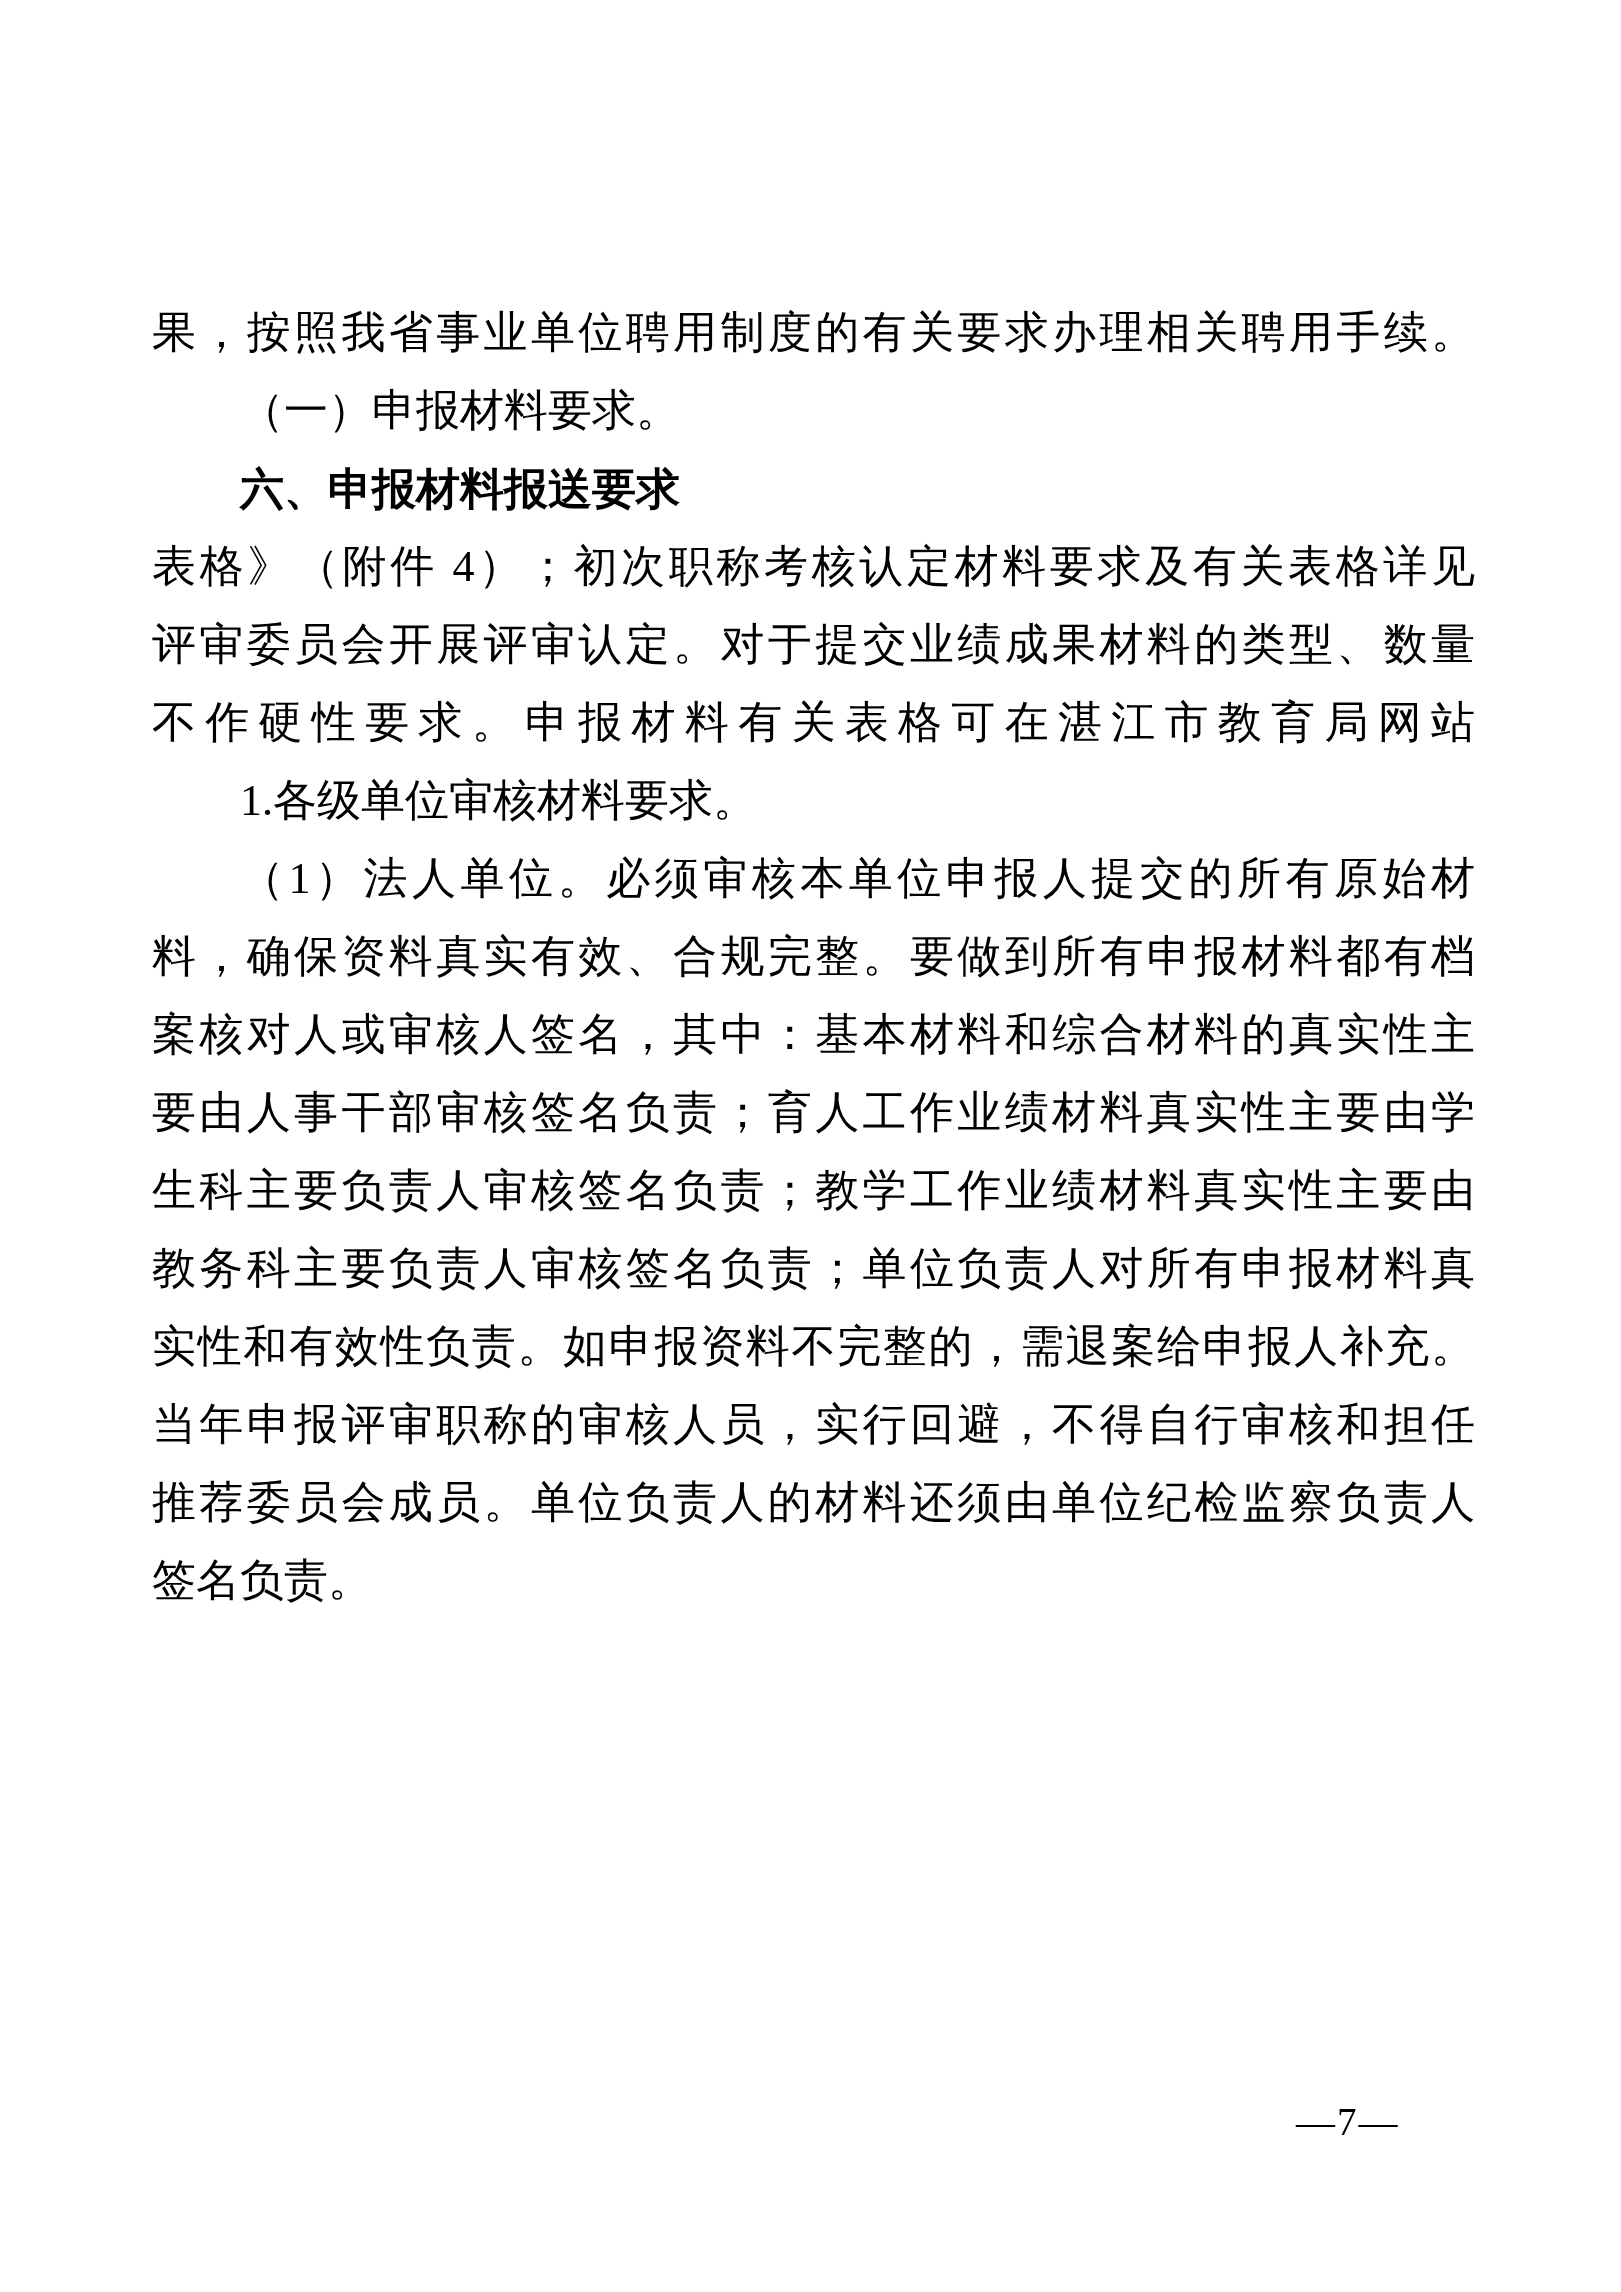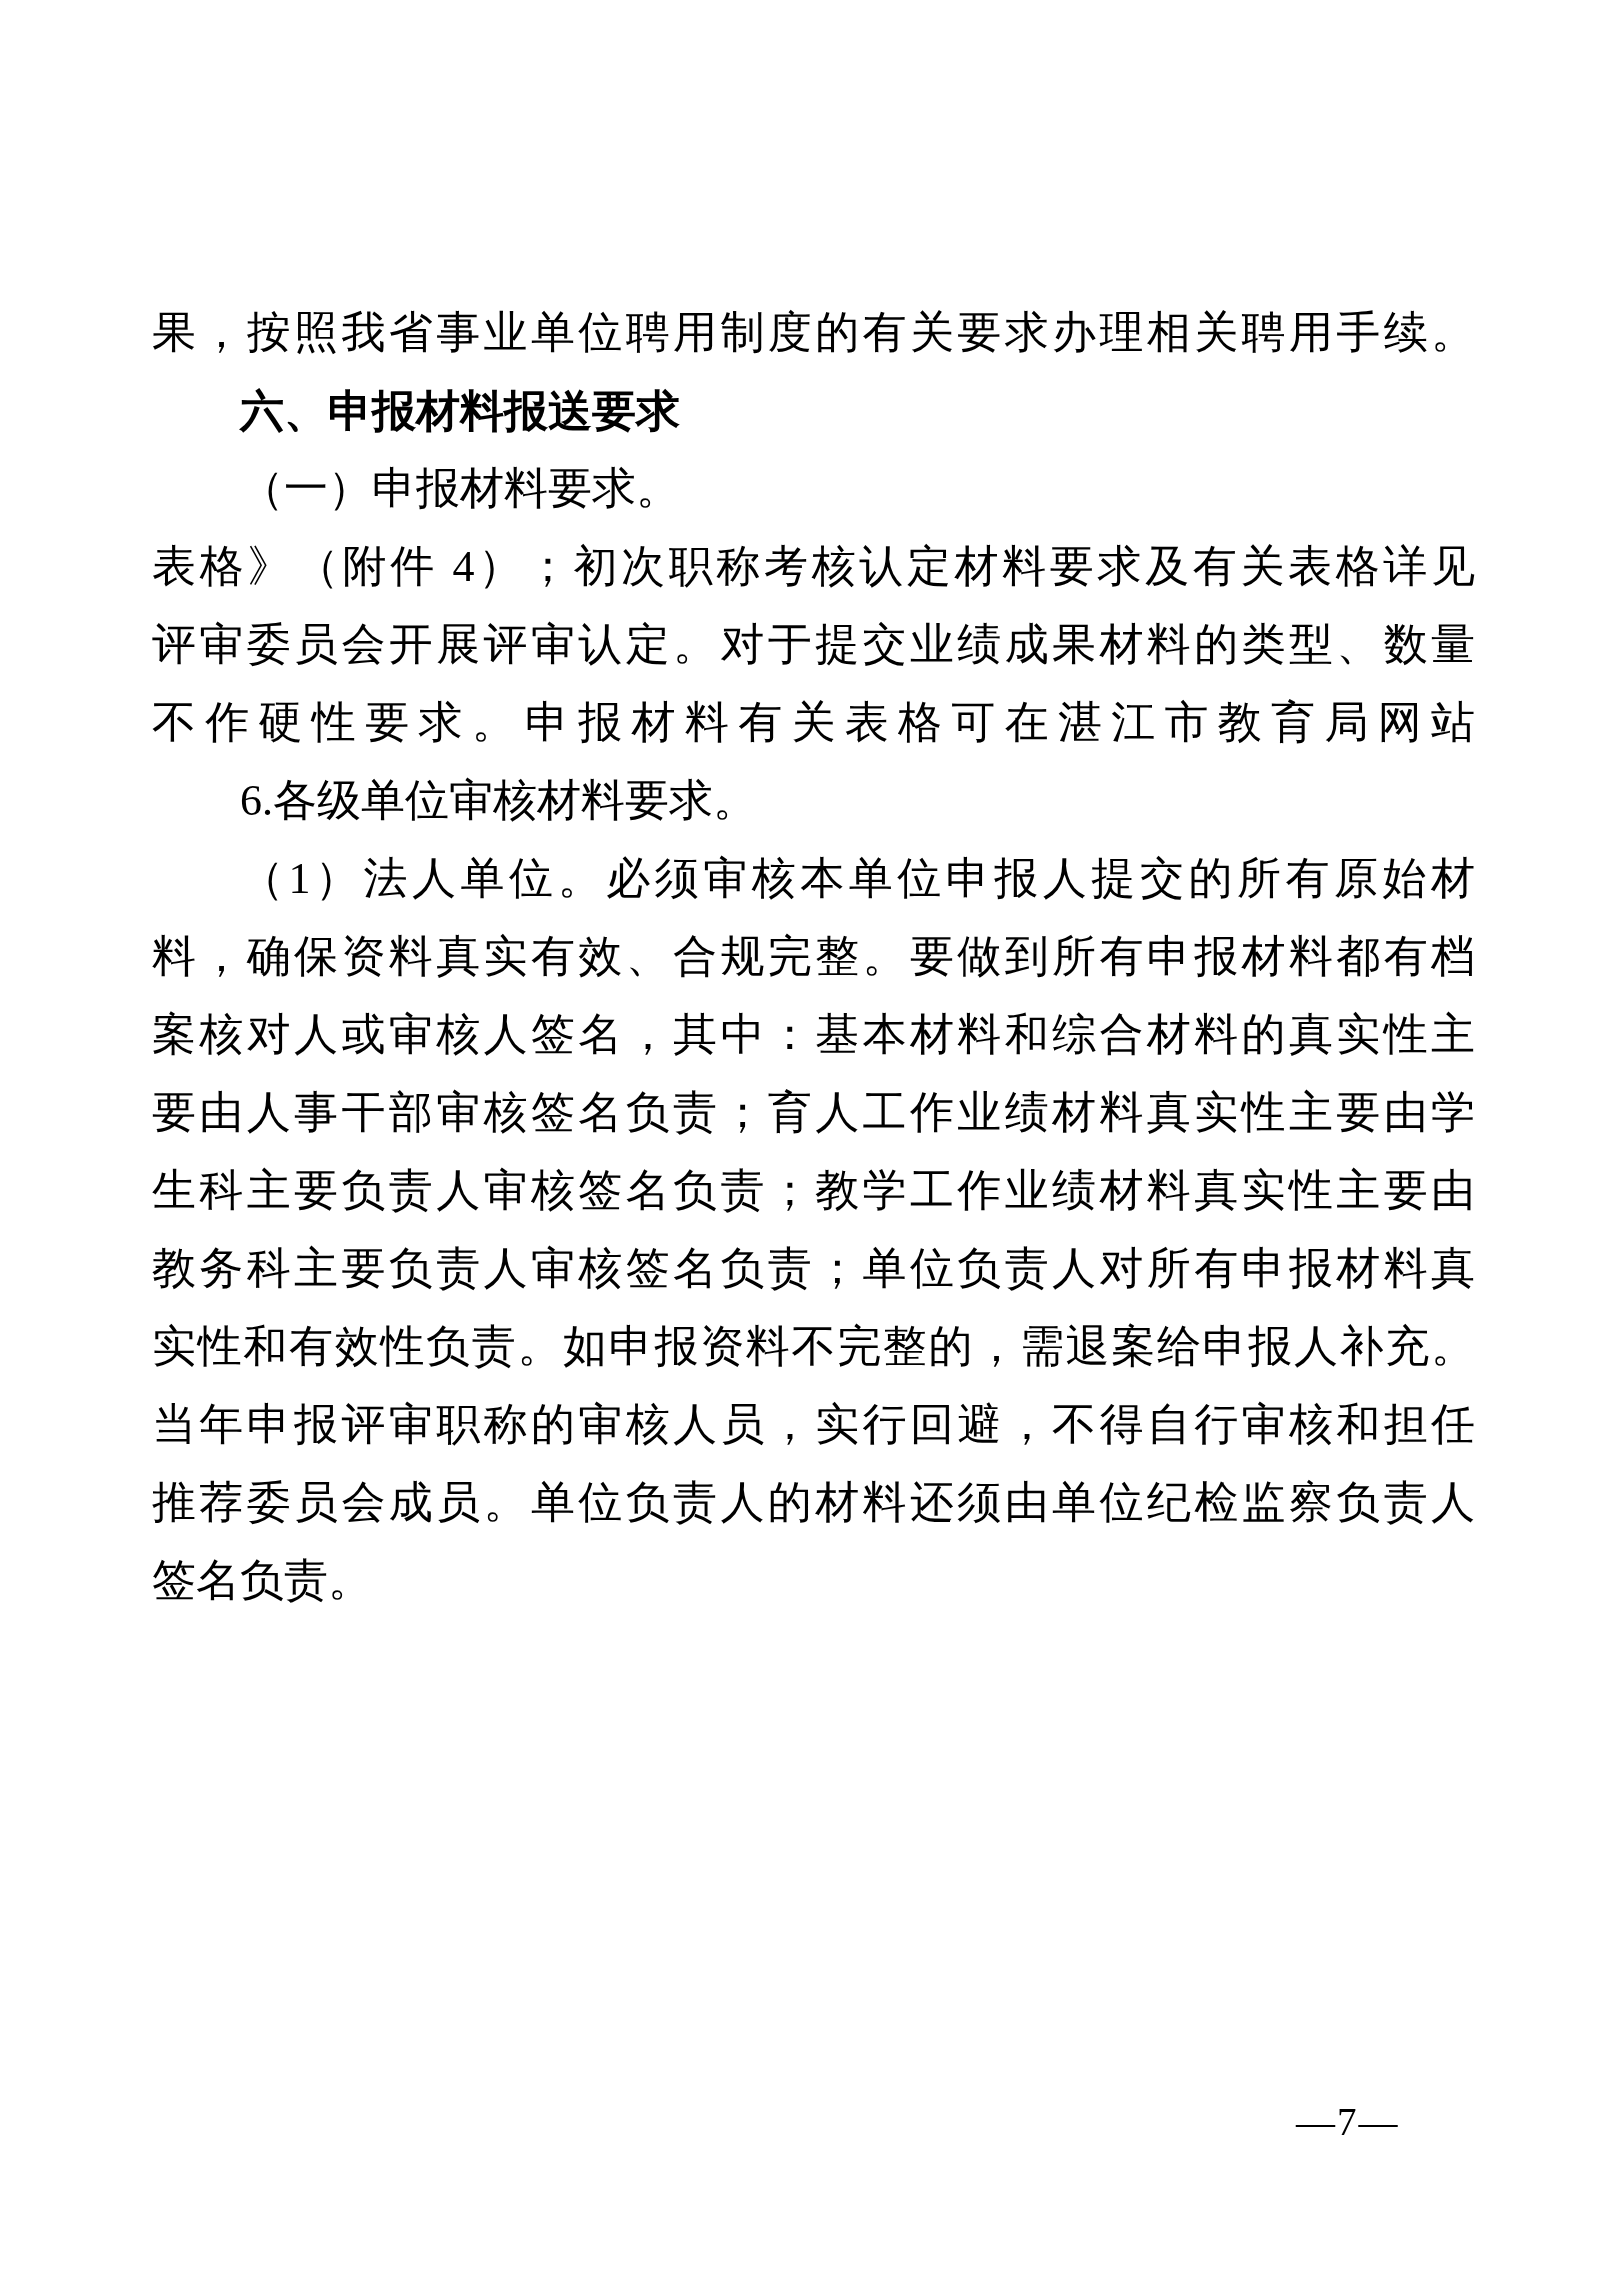--- a/index.html
+++ b/index.html
@@ -57,26 +57,26 @@
     line-height: 47px;
     letter-spacing: 2px;
   }
 </style>
 </head>
 <body>
 
 <div class="page">
   <div class="text-block">
     <div class="line j">果，按照我省事业单位聘用制度的有关要求办理相关聘用手续。</div>
+    <div class="line h2 ind">（一）申报材料要求。</div>
     <div class="line h1 ind">六、申报材料报送要求</div>
-    <div class="line h2 ind">（一）申报材料要求。</div>
     <div class="line j">表格》（附件 4）；初次职称考核认定材料要求及有关表格详见</div>
     <div class="line j">评审委员会开展评审认定。对于提交业绩成果材料的类型、数量</div>
     <div class="line j">不作硬性要求。申报材料有关表格可在湛江市教育局网站</div>
-    <div class="line ind">6.各级单位审核材料要求。</div>
+    <div class="line ind">1.各级单位审核材料要求。</div>
     <div class="line j ind">（1）法人单位。必须审核本单位申报人提交的所有原始材</div>
     <div class="line j">料，确保资料真实有效、合规完整。要做到所有申报材料都有档</div>
     <div class="line j">案核对人或审核人签名，其中：基本材料和综合材料的真实性主</div>
     <div class="line j">要由人事干部审核签名负责；育人工作业绩材料真实性主要由学</div>
     <div class="line j">生科主要负责人审核签名负责；教学工作业绩材料真实性主要由</div>
     <div class="line j">教务科主要负责人审核签名负责；单位负责人对所有申报材料真</div>
     <div class="line j">实性和有效性负责。如申报资料不完整的，需退案给申报人补充。</div>
     <div class="line j">当年申报评审职称的审核人员，实行回避，不得自行审核和担任</div>
     <div class="line j">推荐委员会成员。单位负责人的材料还须由单位纪检监察负责人</div>
     <div class="line">签名负责。</div>

